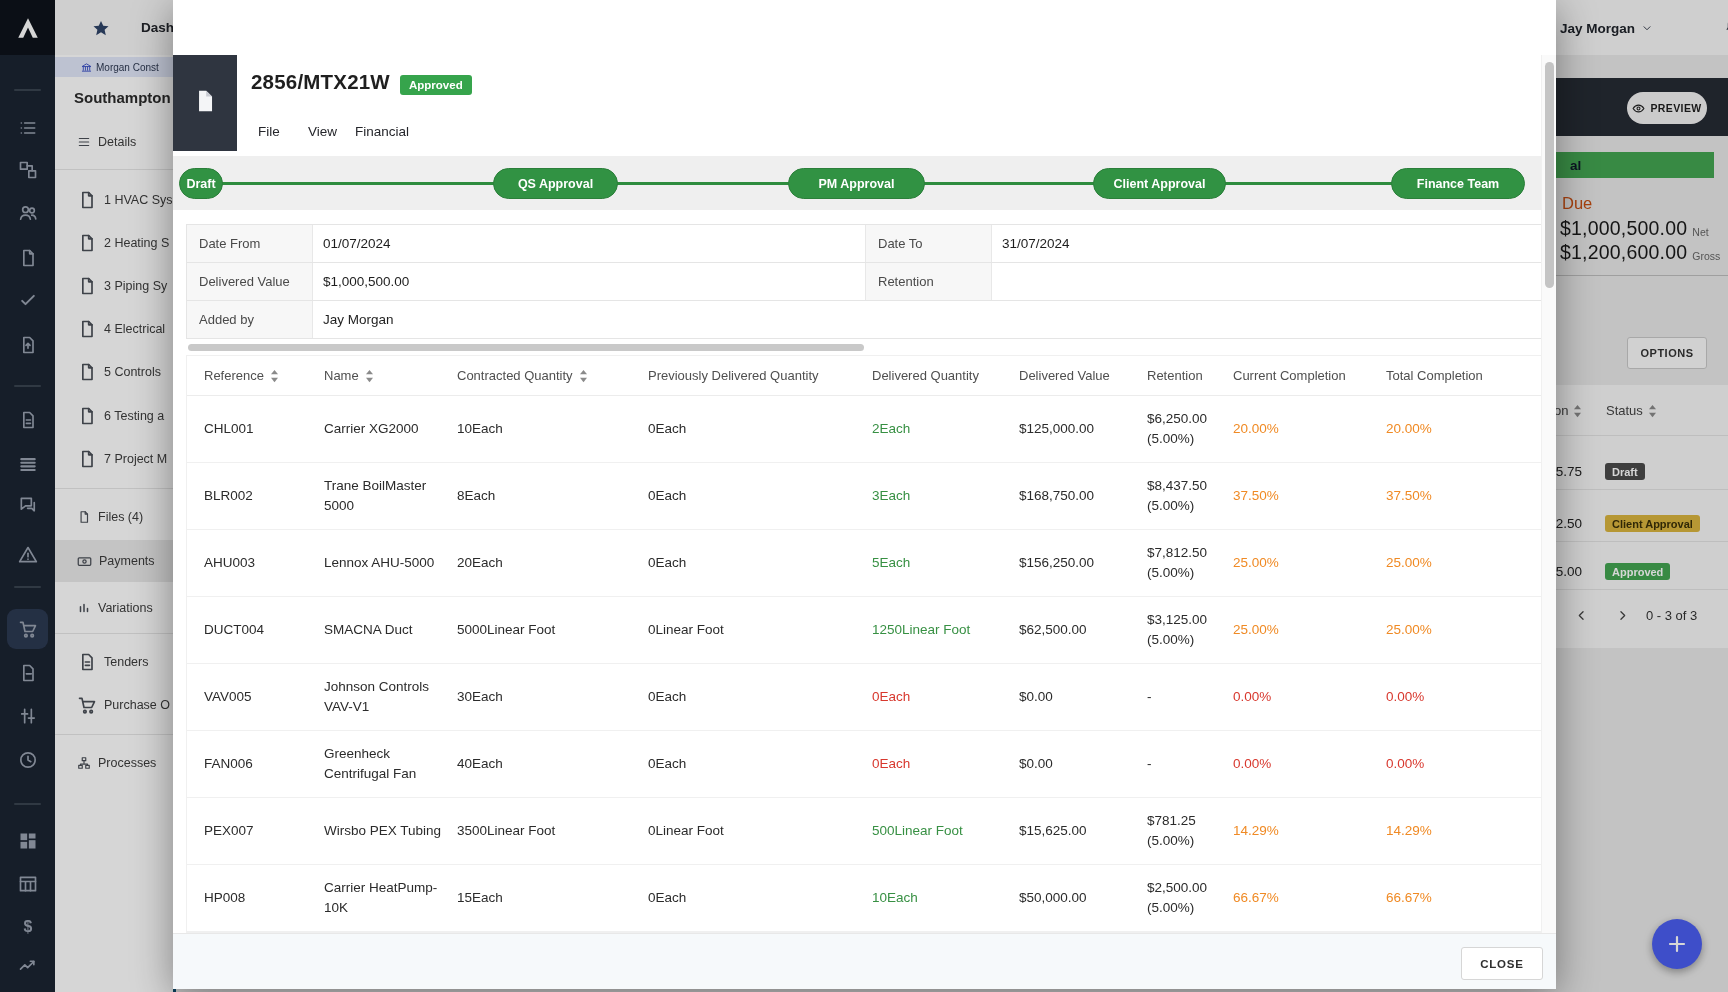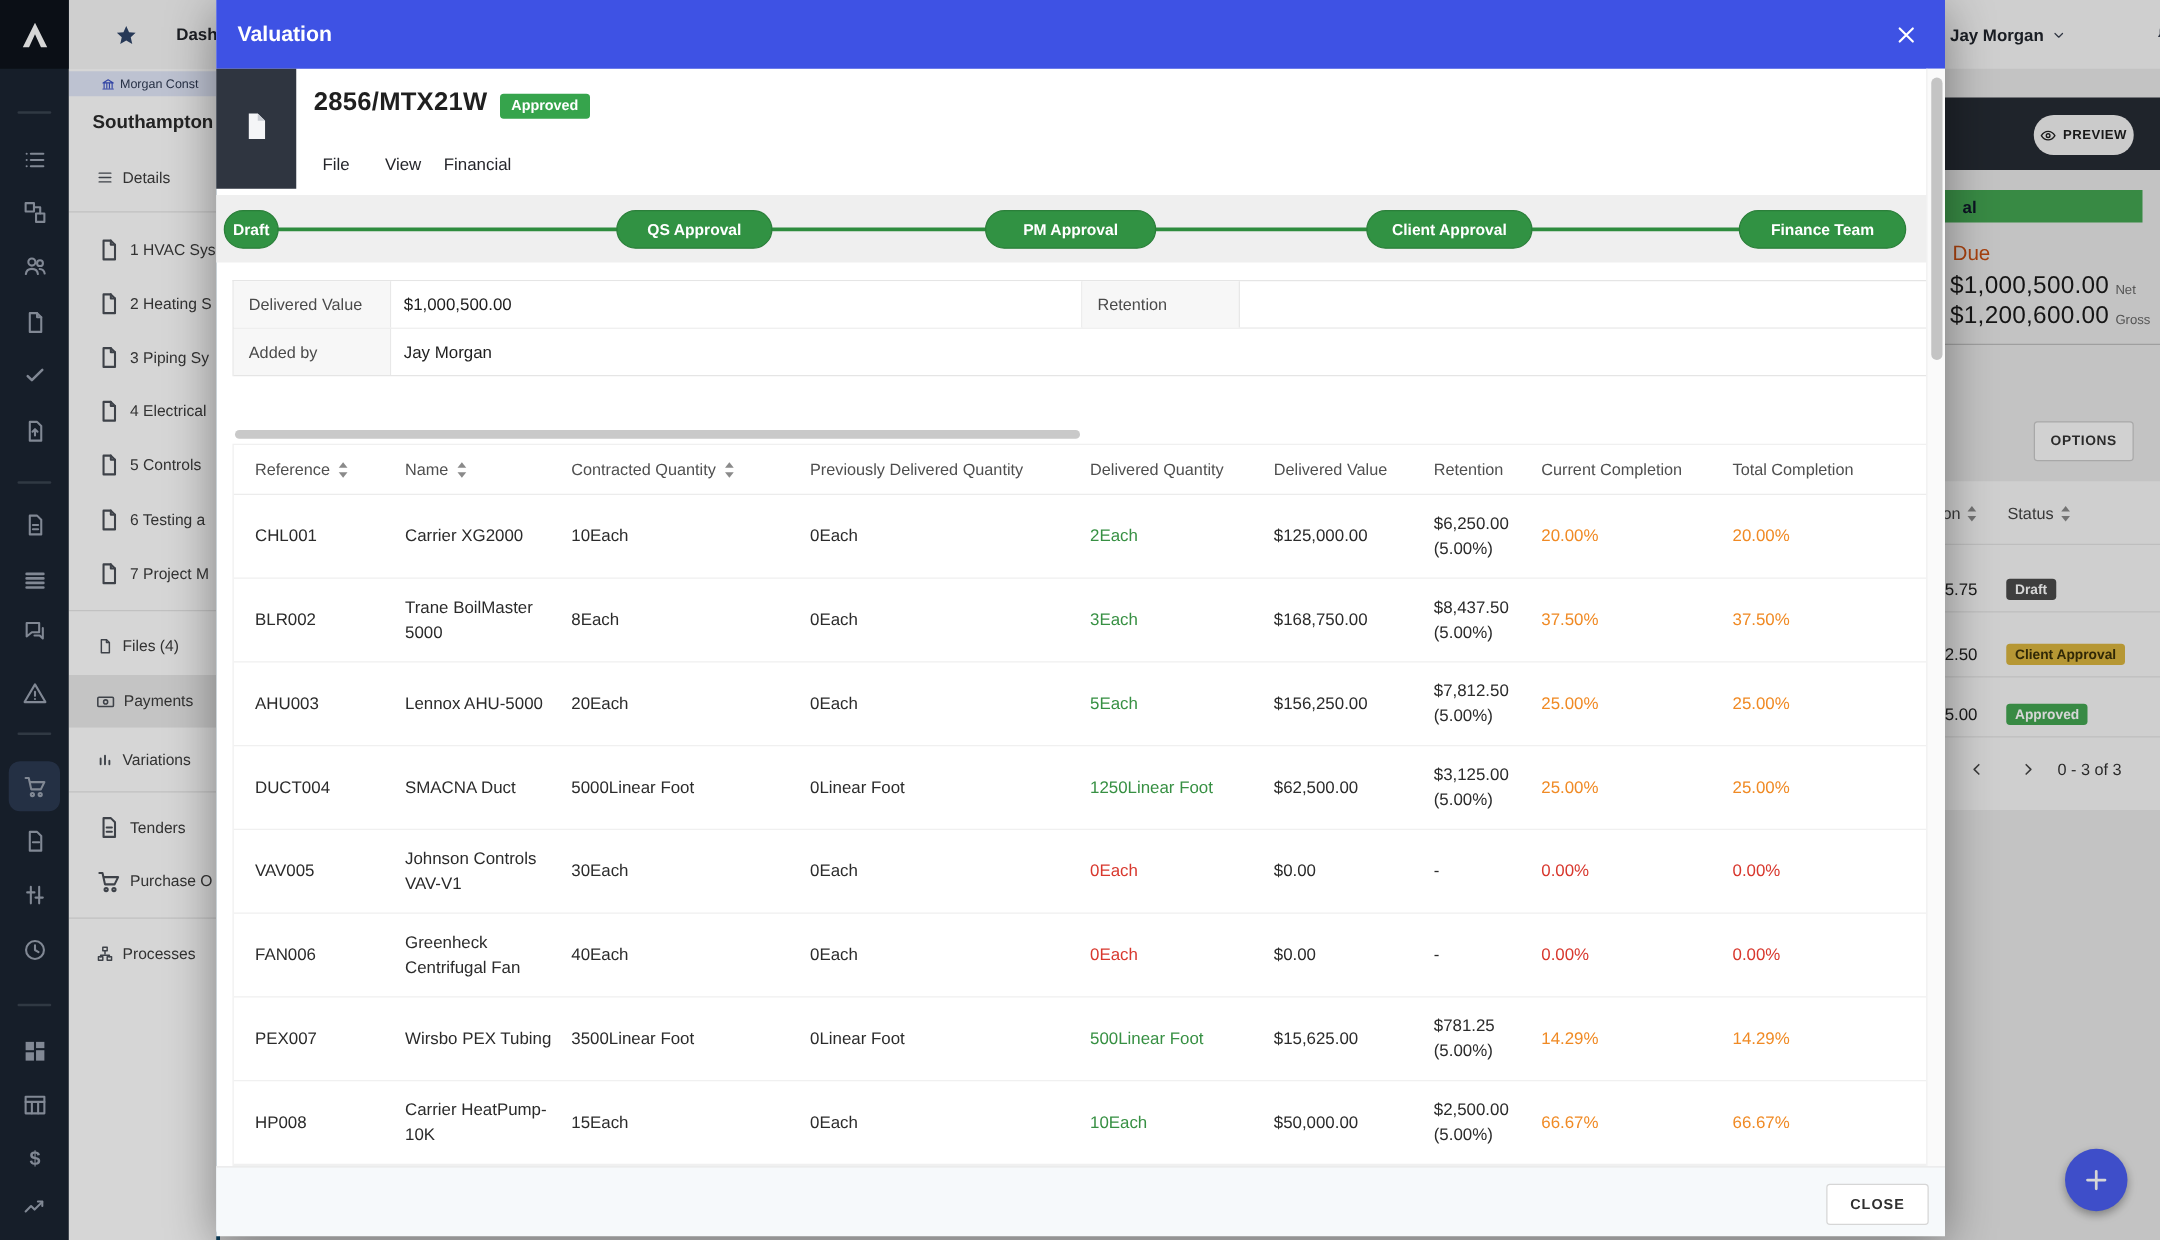--- a/index.html
+++ b/index.html
@@ -502,28 +502,20 @@
 
   <div id="fab" class="abs">
       <svg width="24" height="24" viewBox="0 0 24 24" fill="none" stroke="currentColor" stroke-width="2" stroke-linecap="round" stroke-linejoin="round">
         <path d="M12 5v14M5 12h14" stroke-width="2.2"></path>
       </svg>
     </div>
 
   <div id="dim" class="abs"></div>
 
   <div id="modal" class="abs">
-    <div id="m-head" class="abs">
-      <span id="m-title">Valuation</span>
-      <span id="m-close">
-          <svg width="18" height="18" viewBox="0 0 24 24" fill="none" stroke="currentColor" stroke-width="2" stroke-linecap="round" stroke-linejoin="round">
-            <path d="M5 5l14 14M19 5 5 19" stroke-width="2.3"></path>
-          </svg>
-        </span>
-    </div>
     <div id="m-strip" class="abs">
       <span><svg width="26" height="26" viewBox="0 0 24 24" fill="none" stroke="currentColor" stroke-width="2" stroke-linecap="round" stroke-linejoin="round">
             <path d="M6.5 2.5h6.6l5.4 5.4v13.6H6.5z" fill="#F4F5F7" stroke="none"></path>
             <path d="M13.1 2.5l5.4 5.4h-5.4z" fill="#C9CCD3" stroke="none"></path>
           </svg></span>
     </div>
     <div id="m-doc-title" class="abs">2856/MTX21W</div>
     <div id="m-badge" class="abs">Approved</div>
     <div id="m-menu">
         <div class="abs m-menu" style="left:85px">File</div>
@@ -536,20 +528,34 @@
       <div id="pills">
           <div class="pill" style="left:6px;width:44px">Draft</div>
           <div class="pill" style="left:320px;width:125px">QS Approval</div>
           <div class="pill" style="left:615px;width:137px">PM Approval</div>
           <div class="pill" style="left:920px;width:133px">Client Approval</div>
           <div class="pill" style="left:1218px;width:134px">Finance Team</div>
         </div>
     </div>
 
     <div id="form" class="abs">
+        <div class="f-row">
+      <div class="f-label">
+            <div>Date From</div>
+          </div>
+      <div class="f-value" style="width:553px;">
+            <div>01/07/2024</div>
+          </div>
+      <div class="f-label" style="width:126px">
+            <div>Date To</div>
+          </div>
+      <div class="f-value" style="flex:1;border-right:none;">
+            <div>31/07/2024</div>
+          </div>
+    </div>
         <div class="f-row">
       <div class="f-label">
             <div>Delivered Value</div>
           </div>
       <div class="f-value" style="width:553px;">
             <div>$1,000,500.00</div>
           </div>
       <div class="f-label" style="width:126px">
             <div>Retention</div>
           </div>

